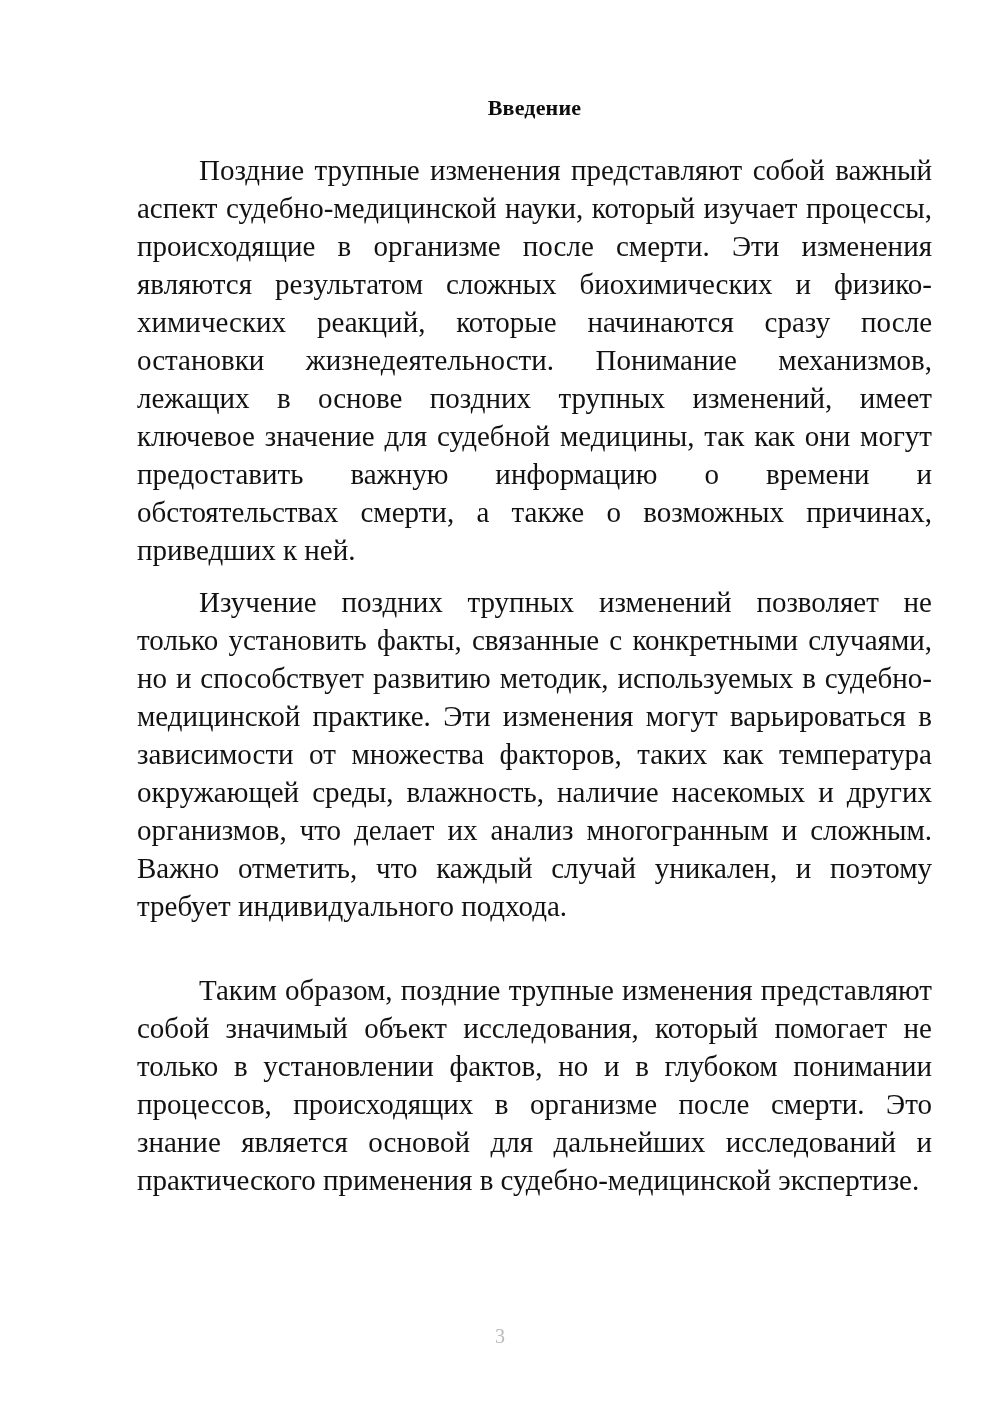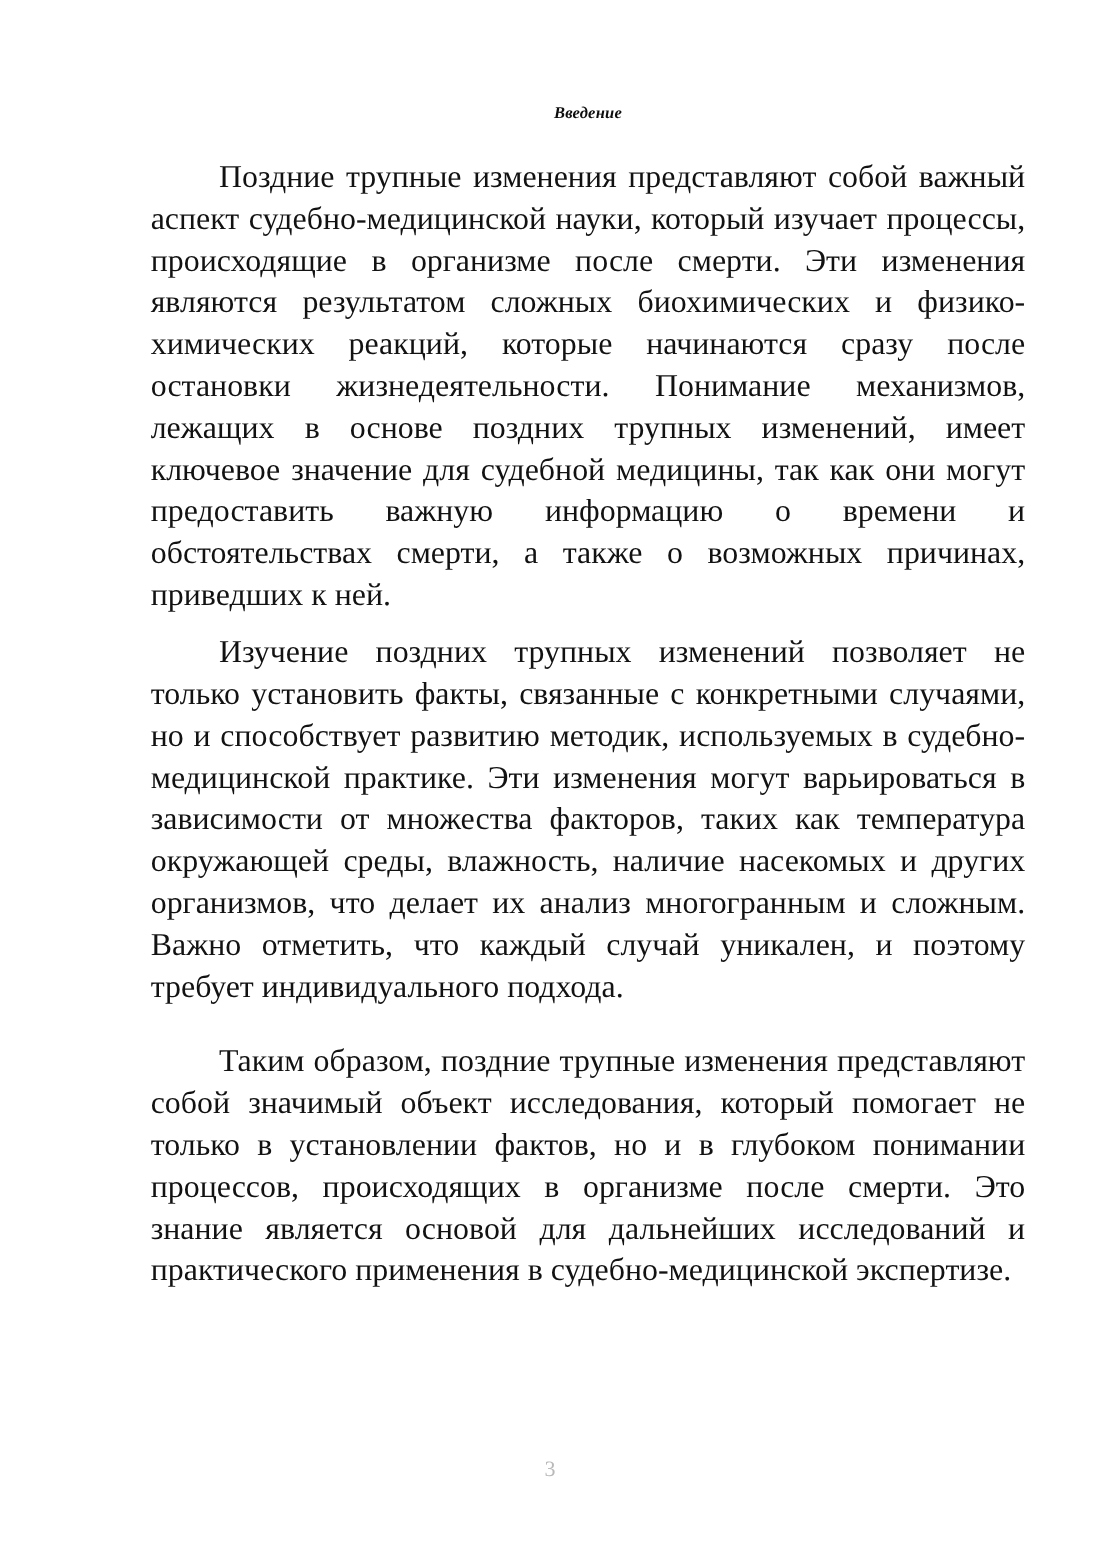--- a/index.html
+++ b/index.html
@@ -21,46 +21,45 @@
   }
 
   .content {
     position: absolute;
     left: 137px;
     top: 0;
     width: 795px;
   }
 
   .doc-title {
-    font-size: 15px;
+    font-size: 22px;
     font-weight: bold;
     text-align: center;
     margin: 0;
     padding-top: 95px;
     letter-spacing: 0.2px;
     color: #0d0d0d;
-    font-style: italic;
   }
 
   .body-text {
     margin: 0;
     padding: 0;
     font-size: 29px;
     line-height: 38px;
     text-align: justify;
     text-justify: inter-word;
     text-indent: 62px;
     color: #121212;
     -webkit-hyphens: none;
     hyphens: none;
   }
 
   .para-1 { margin-top: 30px; }
   .para-2 { margin-top: 14px; }
-  .para-3 { margin-top: 30px; }
+  .para-3 { margin-top: 46px; }
 
   .page-number {
     position: absolute;
     left: 0;
     right: 0;
     top: 1325px;
     text-align: center;
     font-size: 20px;
     color: #b9b9b9;
     font-family: "Liberation Serif", "DejaVu Serif", serif;

